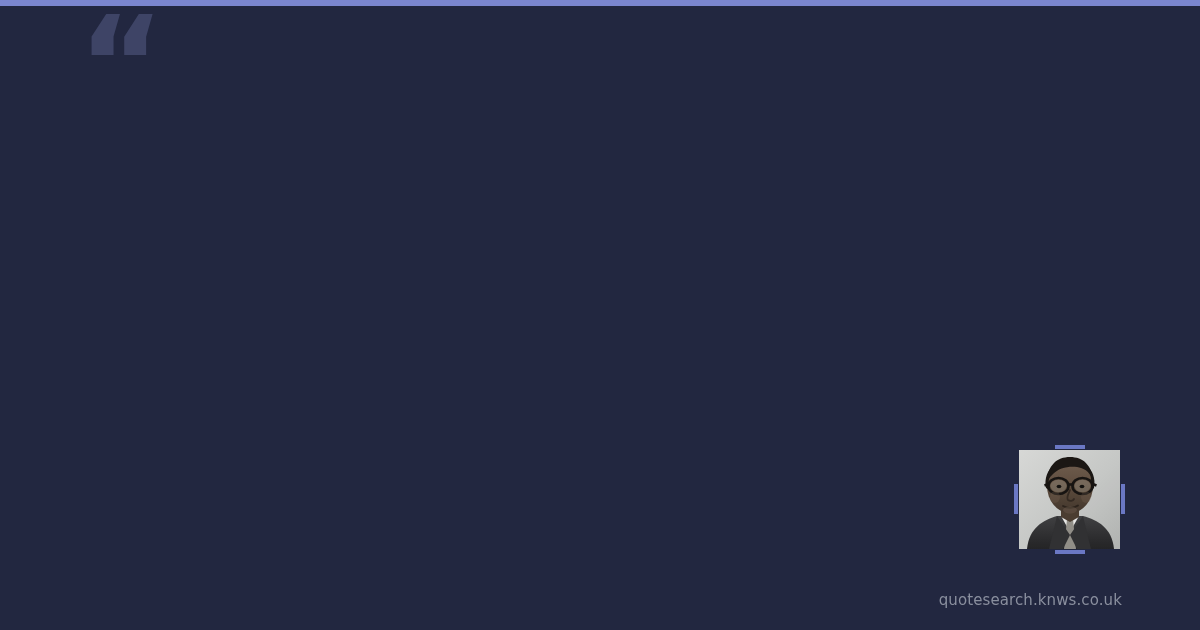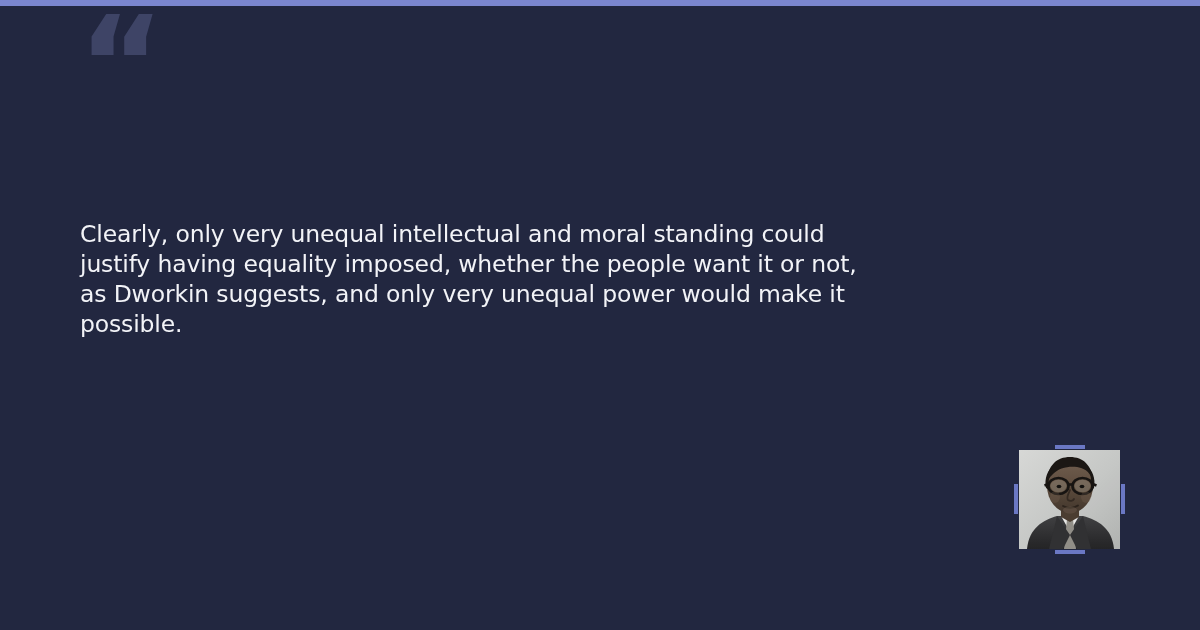--- a/index.html
+++ b/index.html
@@ -114,26 +114,20 @@
 </style>
 </head>
 <body>
 
 <div class="card">
 
   <div class="top-accent-bar"></div>
 
   <div class="quote-mark">“</div>
 
-  <div class="quote-block">
-    <p class="quote-text">Clearly, only very unequal intellectual and moral standing could
-justify having equality imposed, whether the people want it or not,
-as Dworkin suggests, and only very unequal power would make it
-possible.</p>
-  </div>
 
 
   <div class="portrait-wrap">
     <div class="portrait">
       <svg viewBox="0 0 101 99" xmlns="http://www.w3.org/2000/svg" aria-hidden="true">
         <defs>
           <linearGradient id="bgGrad" x1="0" y1="0" x2="1" y2="1">
             <stop offset="0%" stop-color="#d6d7d5"></stop>
             <stop offset="55%" stop-color="#c4c6c4"></stop>
             <stop offset="100%" stop-color="#aeb0ae"></stop>
@@ -197,14 +191,15 @@
           <rect x="0" y="0" width="101" height="99" fill="#ffffff" opacity="0.03"></rect>
         </g>
       </svg>
     </div>
     <span class="edge-tick top"></span>
     <span class="edge-tick bottom"></span>
     <span class="edge-tick left"></span>
     <span class="edge-tick right"></span>
   </div>
 
+  <div class="watermark">quotesearch.knws.co.uk</div>
 
 </div>
 
 </body></html>

